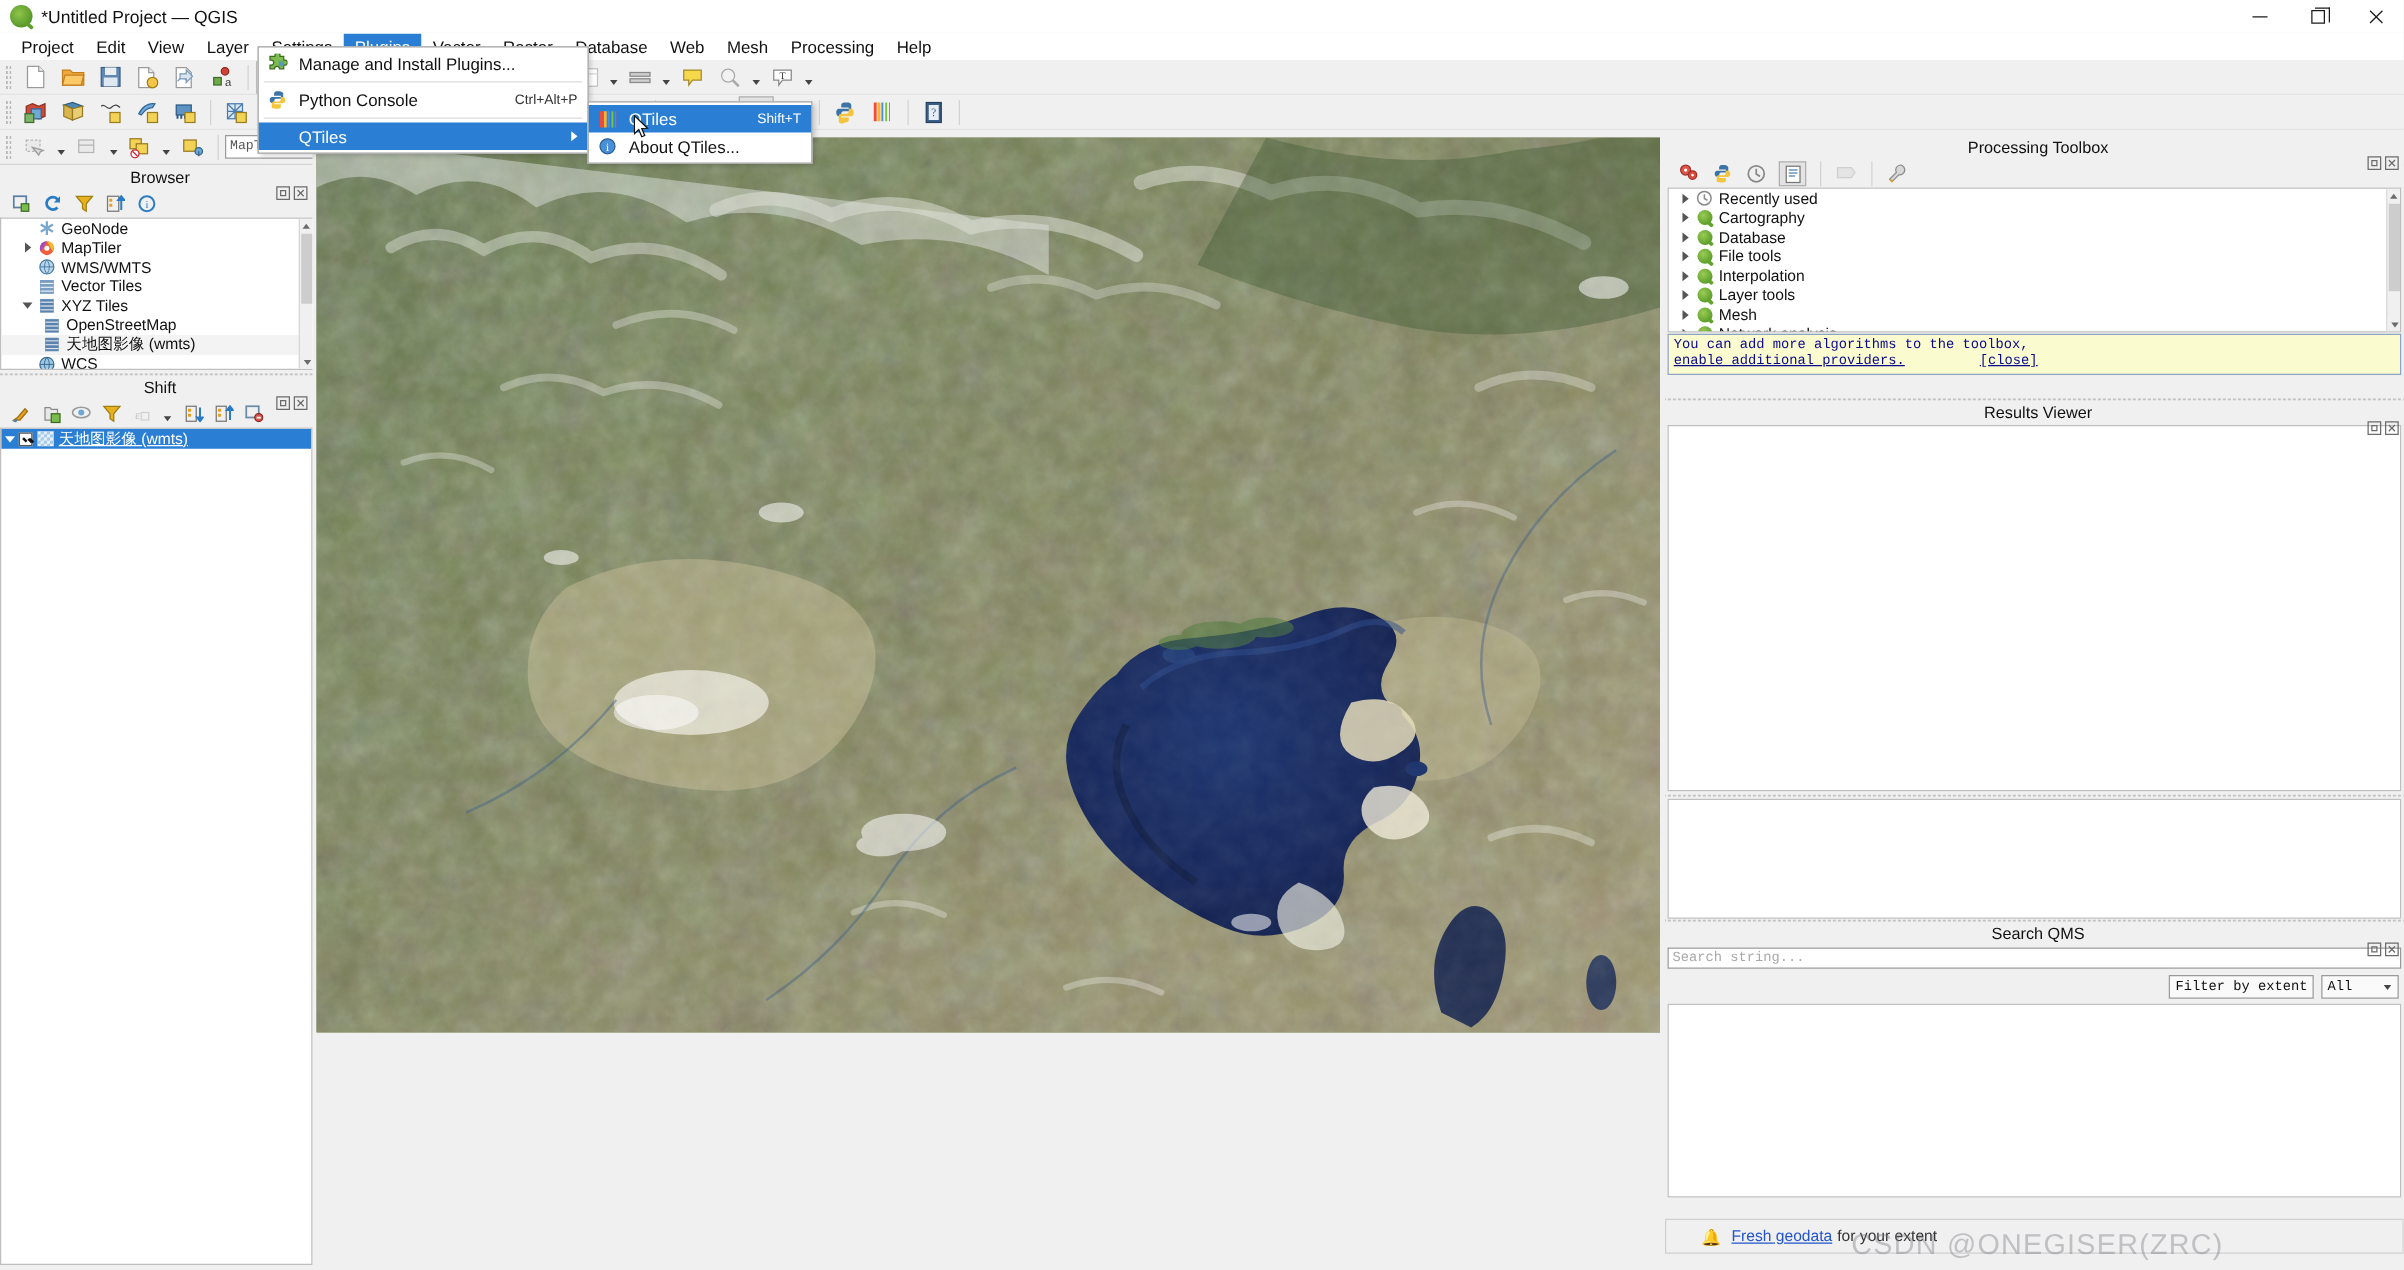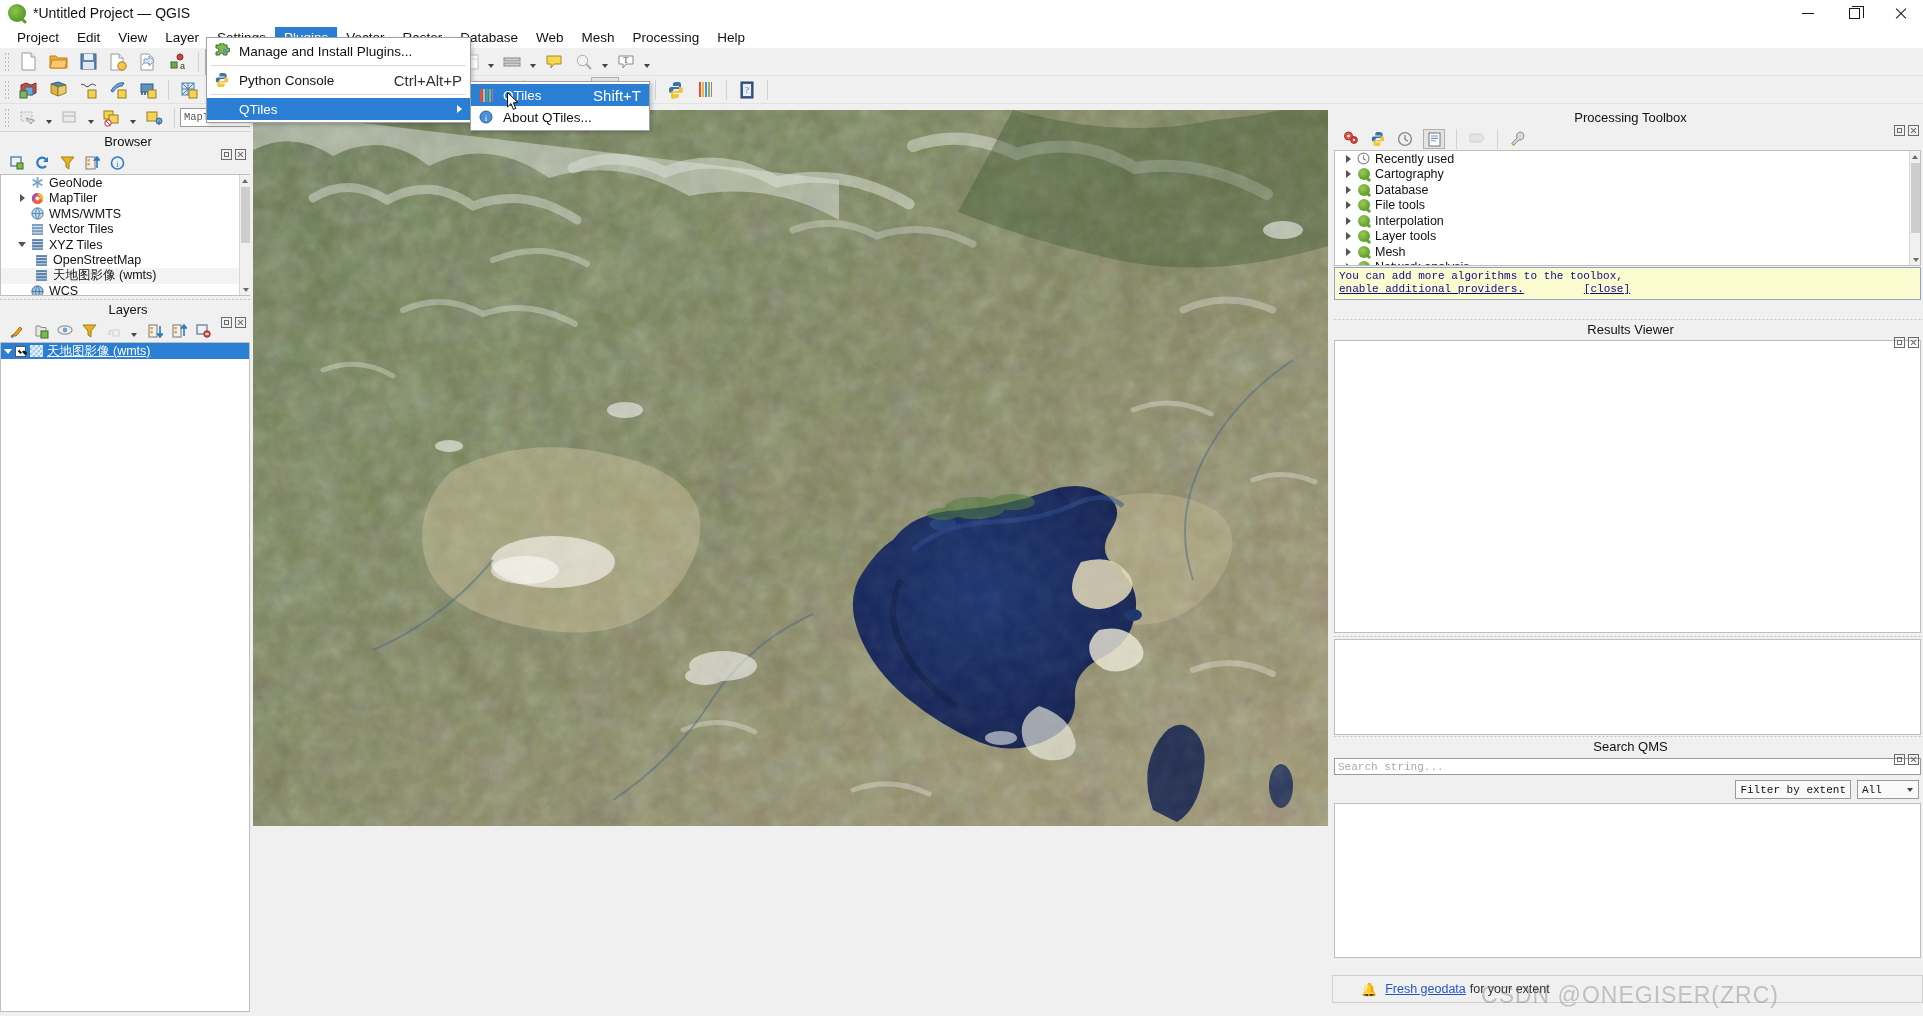--- a/index.html
+++ b/index.html
@@ -104,21 +104,21 @@
     background: #fff; border: 1px solid #a0a0a0;
     box-shadow: 2px 2px 4px rgba(0,0,0,.2); z-index: 60;
     padding: 2px 0;
   }
   .dd-item {
     height: 22px; display: flex; align-items: center; padding: 0 8px 0 6px;
     font-size: 13.5px; color: #111; white-space: nowrap;
   }
   .dd-item.sel { background: #2a7fd4; color: #fff; }
   .dd-ico { width: 18px; height: 18px; margin-right: 8px; flex: none; display:flex; align-items:center; justify-content:center;}
-  .dd-sc { margin-left: auto; font-size: 15px; color: #333; padding-left: 24px; }
+  .dd-sc { margin-left: auto; font-size: 11px; color: #333; padding-left: 24px; }
   .dd-item.sel .dd-sc { color: #fff; }
   .dd-sub-arrow { margin-left: auto; width:0;height:0;border-top:4px solid transparent;border-bottom:4px solid transparent;border-left:5px solid #fff; }
   .dd-sep { height:1px; background: #dcdcdc; margin: 3px 4px; }
 
   
   .submenu {
     position: absolute; left: 470px; top: 81px; width: 180px;
     background: #fff; border: 1px solid #a0a0a0;
     box-shadow: 2px 2px 4px rgba(0,0,0,.2); z-index: 70;
     padding: 2px 0;
@@ -948,21 +948,21 @@
           <span style="width:0;height:0;border-left:3px solid transparent;border-right:3px solid transparent;border-top:4px solid #6b6b6b;"></span>
         </div>
       </div>
     </div>
   </div>
 
   <div class="panel-split" style="position:absolute;left:0;top:296px;width:250px;"></div>
 
   <div id="layers-panel">
     <div class="panel-title">
-      <span>Layers</span>
+      <span>Shift</span>
       <span class="pt-btns">
         <span class="pt-btn float"></span>
         <span class="pt-btn closeb"></span>
       </span>
     </div>
 
     <div class="panel-toolbar" style="gap:6px;">
       <span class="ptb">
         <svg width="16" height="15" viewBox="0 0 16 15">
             <path d="M2 12l3-2 6-7 2 2-6 7z" fill="#e8a020" stroke="#a0710f"></path>

